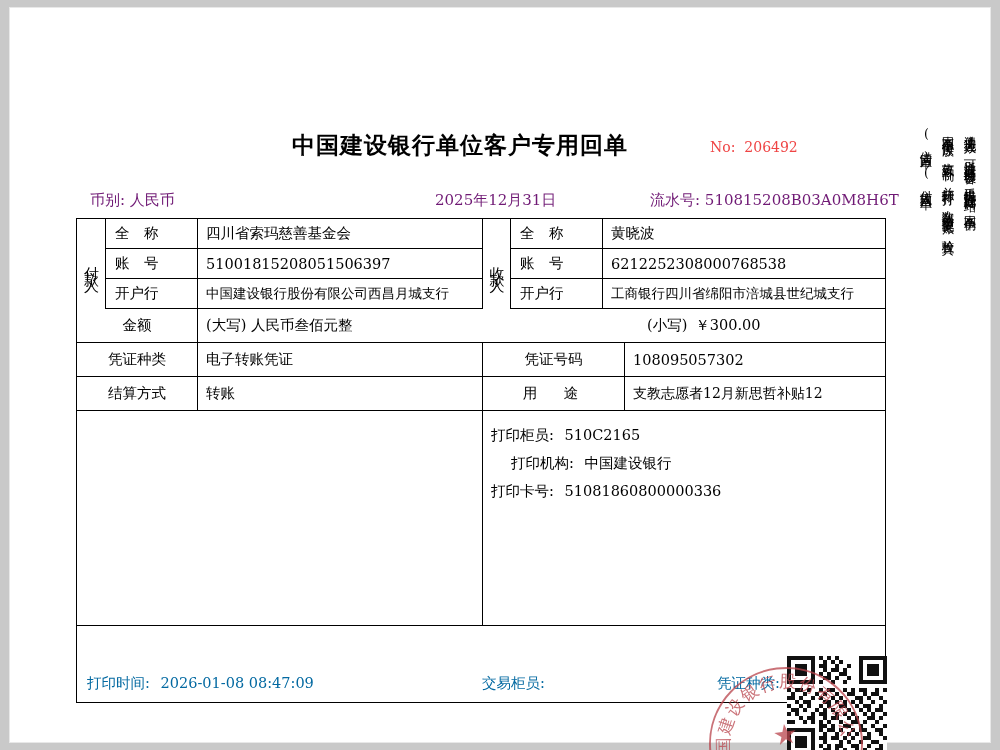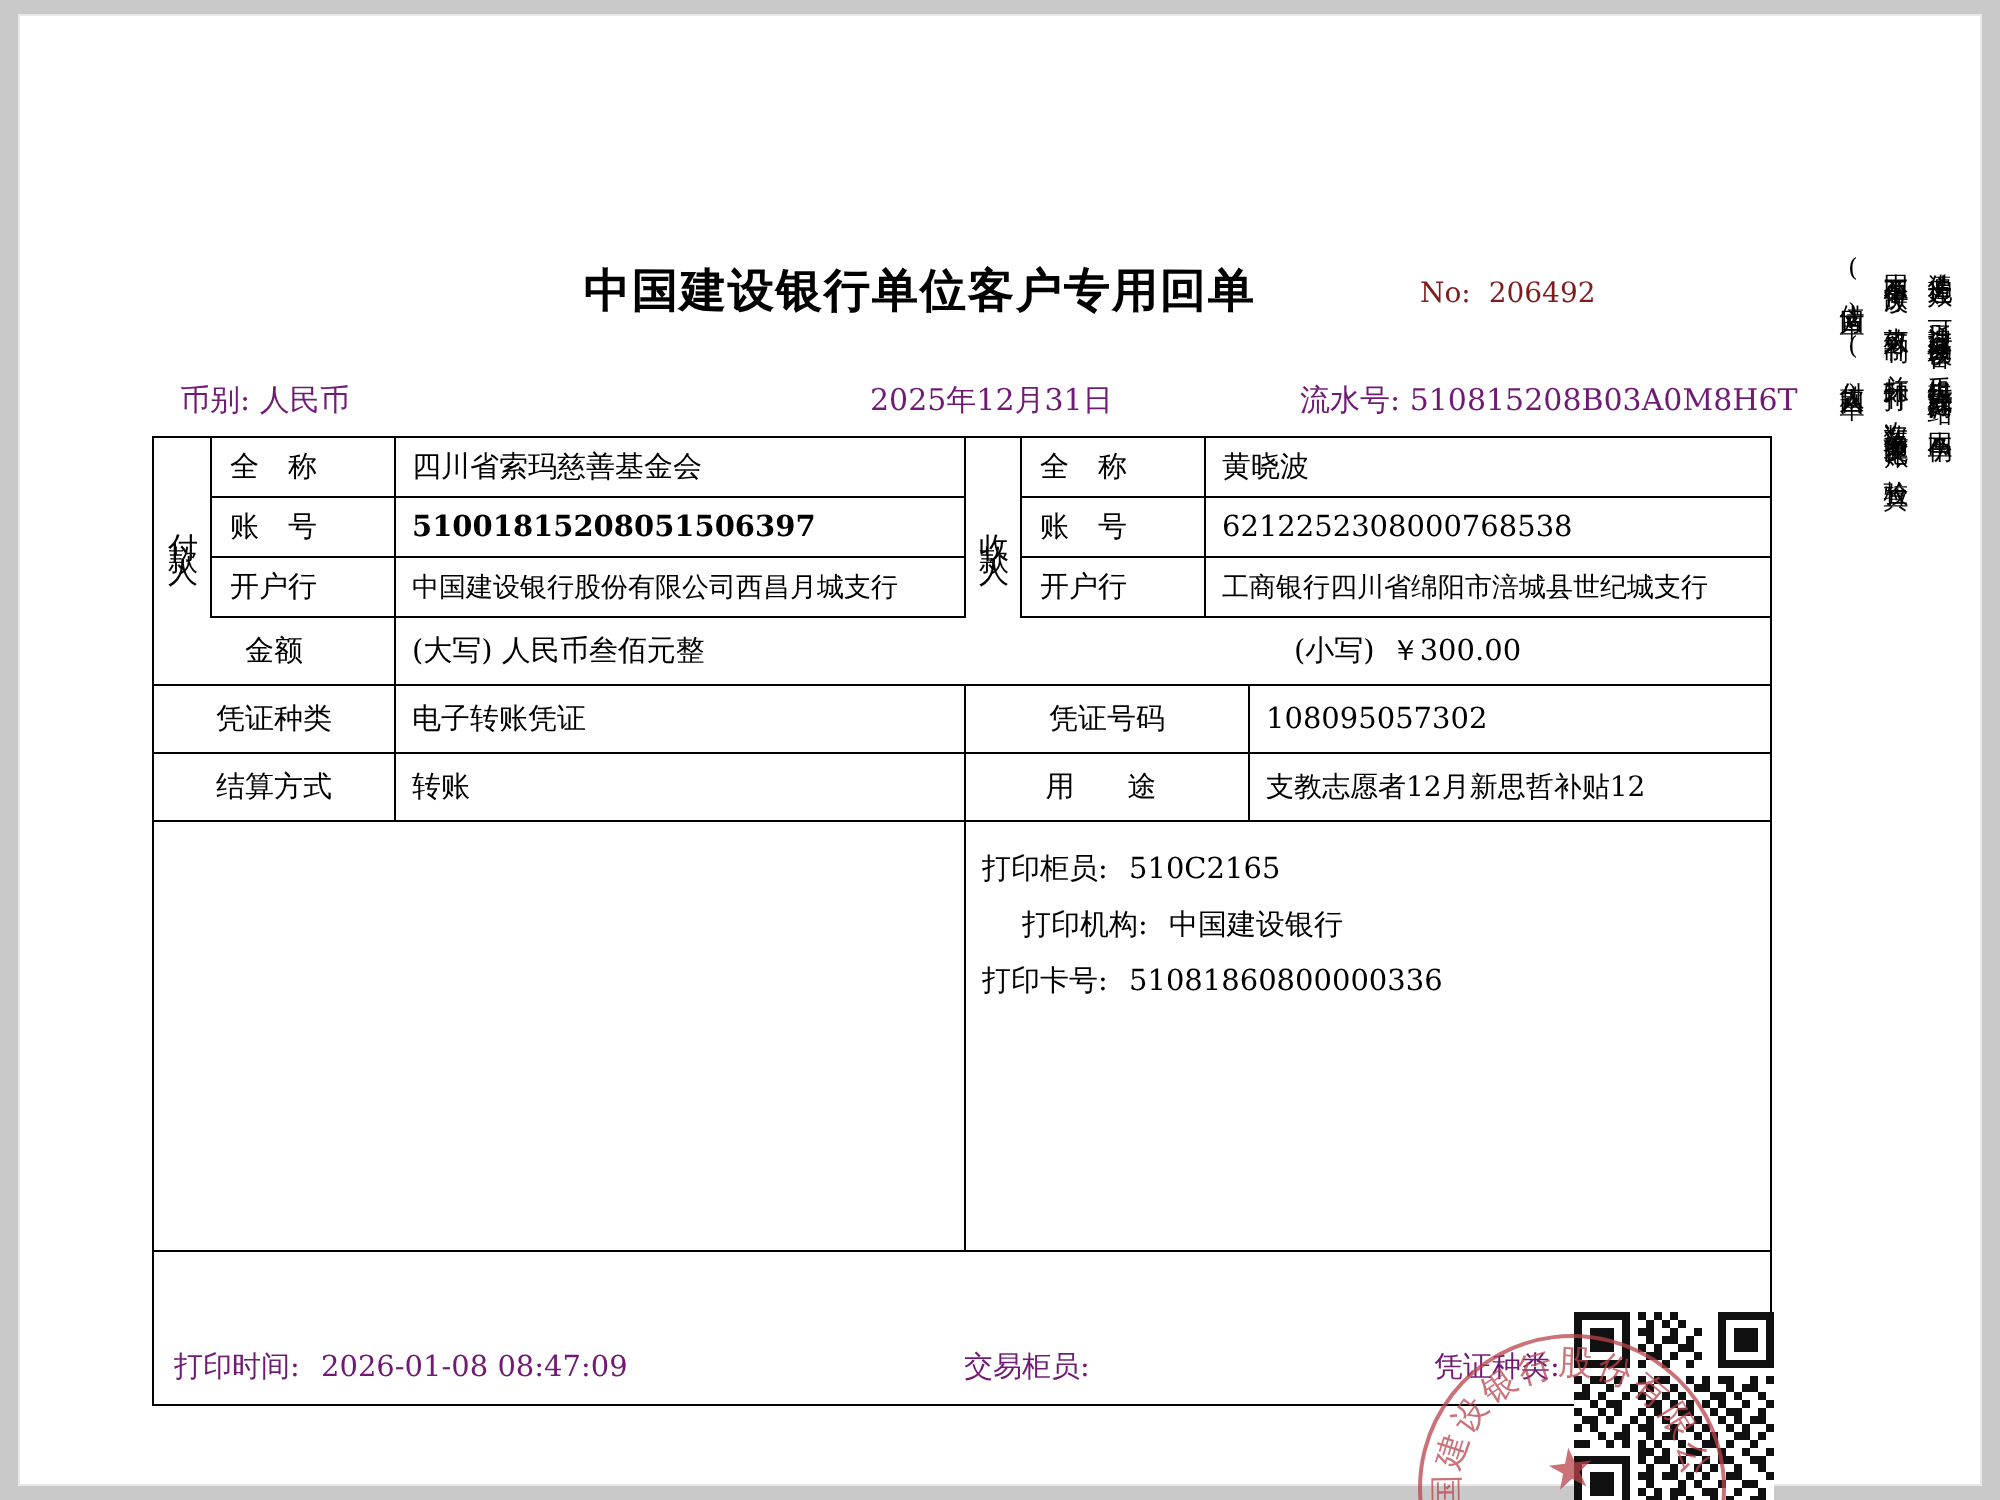--- a/index.html
+++ b/index.html
@@ -34,21 +34,21 @@
     font-weight: bold;
     letter-spacing: 1px;
     color: #000;
   }
   .no-line {
     position: absolute;
     left: 700px;
     top: 131px;
     font-family: "DejaVu Serif", serif;
     font-size: 14px;
-    color: #7f1d1d;
+    color: #ef4444;
     white-space: nowrap;
   }
   .no-line .nolabel { letter-spacing: 0px; }
   .serial-long {
     position: absolute;
     left: 700px;
     top: 156px;
     font-family: "DejaVu Serif", serif;
     font-size: 13.5px;
     color: #000;
@@ -168,21 +168,21 @@
   }
   .qr svg { display: block; }
   
   .footer {
     position: absolute;
     left: 0; bottom: 0;
     width: 100%;
     height: 38px;
     font-family: "DejaVu Serif", serif;
     font-size: 14.5px;
-    color: #701a75;
+    color: #0369a1;
   }
   .footer .f1 { position: absolute; left: 10px; top: 10px; white-space: nowrap; }
   .footer .f2 { position: absolute; left: 405px; top: 10px; white-space: nowrap; }
   .footer .f3 { position: absolute; left: 640px; top: 10px; white-space: nowrap; }
   .plain { white-space: nowrap; }
 </style>
 </head>
 <body>
 
 <div class="page">
@@ -213,21 +213,21 @@
   </div>
 
   <div class="tbl">
 
     <div class="cell vert" style="left:0;top:0;width:28px;height:90px;">付款人</div>
 
     <div class="cell lbl bl bb" style="left:28px;top:0;width:92px;height:30px;">全　称</div>
     <div class="cell val bl bb" style="left:120px;top:0;width:285px;height:30px;">四川省索玛慈善基金会</div>
 
     <div class="cell lbl bl bb" style="left:28px;top:30px;width:92px;height:30px;">账　号</div>
-    <div class="cell val bl bb mono" style="left:120px;top:30px;width:285px;height:30px;font-weight:bold;">51001815208051506397</div>
+    <div class="cell val bl bb mono" style="left:120px;top:30px;width:285px;height:30px;">51001815208051506397</div>
 
     <div class="cell lbl bl bb" style="left:28px;top:60px;width:92px;height:30px;">开户行</div>
     <div class="cell val bl bb" style="left:120px;top:60px;width:285px;height:30px;font-size:13.5px;">中国建设银行股份有限公司西昌月城支行</div>
 
     <div class="cell vert bl" style="left:405px;top:0;width:28px;height:90px;">收款人</div>
 
     <div class="cell lbl bl bb" style="left:433px;top:0;width:92px;height:30px;">全　称</div>
     <div class="cell val bl bb" style="left:525px;top:0;width:283px;height:30px;">黄晓波</div>
 
     <div class="cell lbl bl bb" style="left:433px;top:30px;width:92px;height:30px;">账　号</div>

